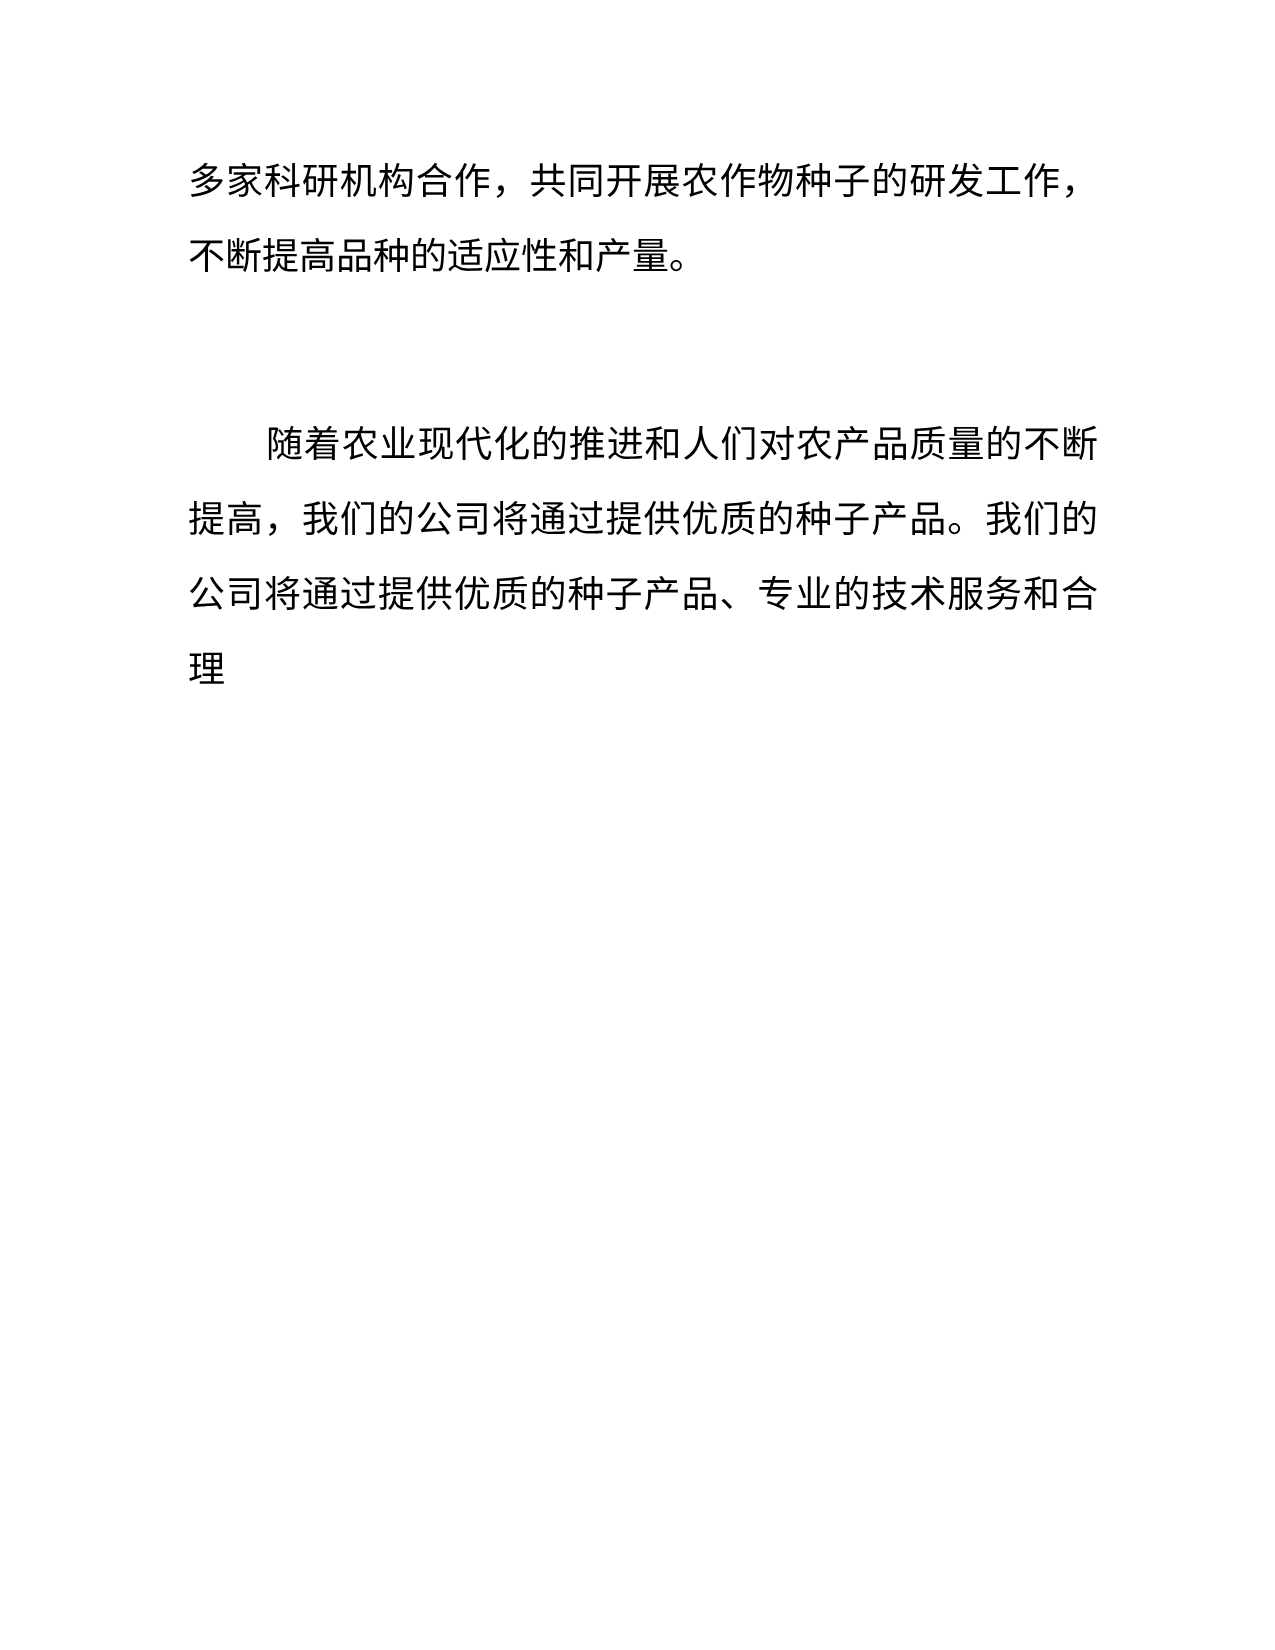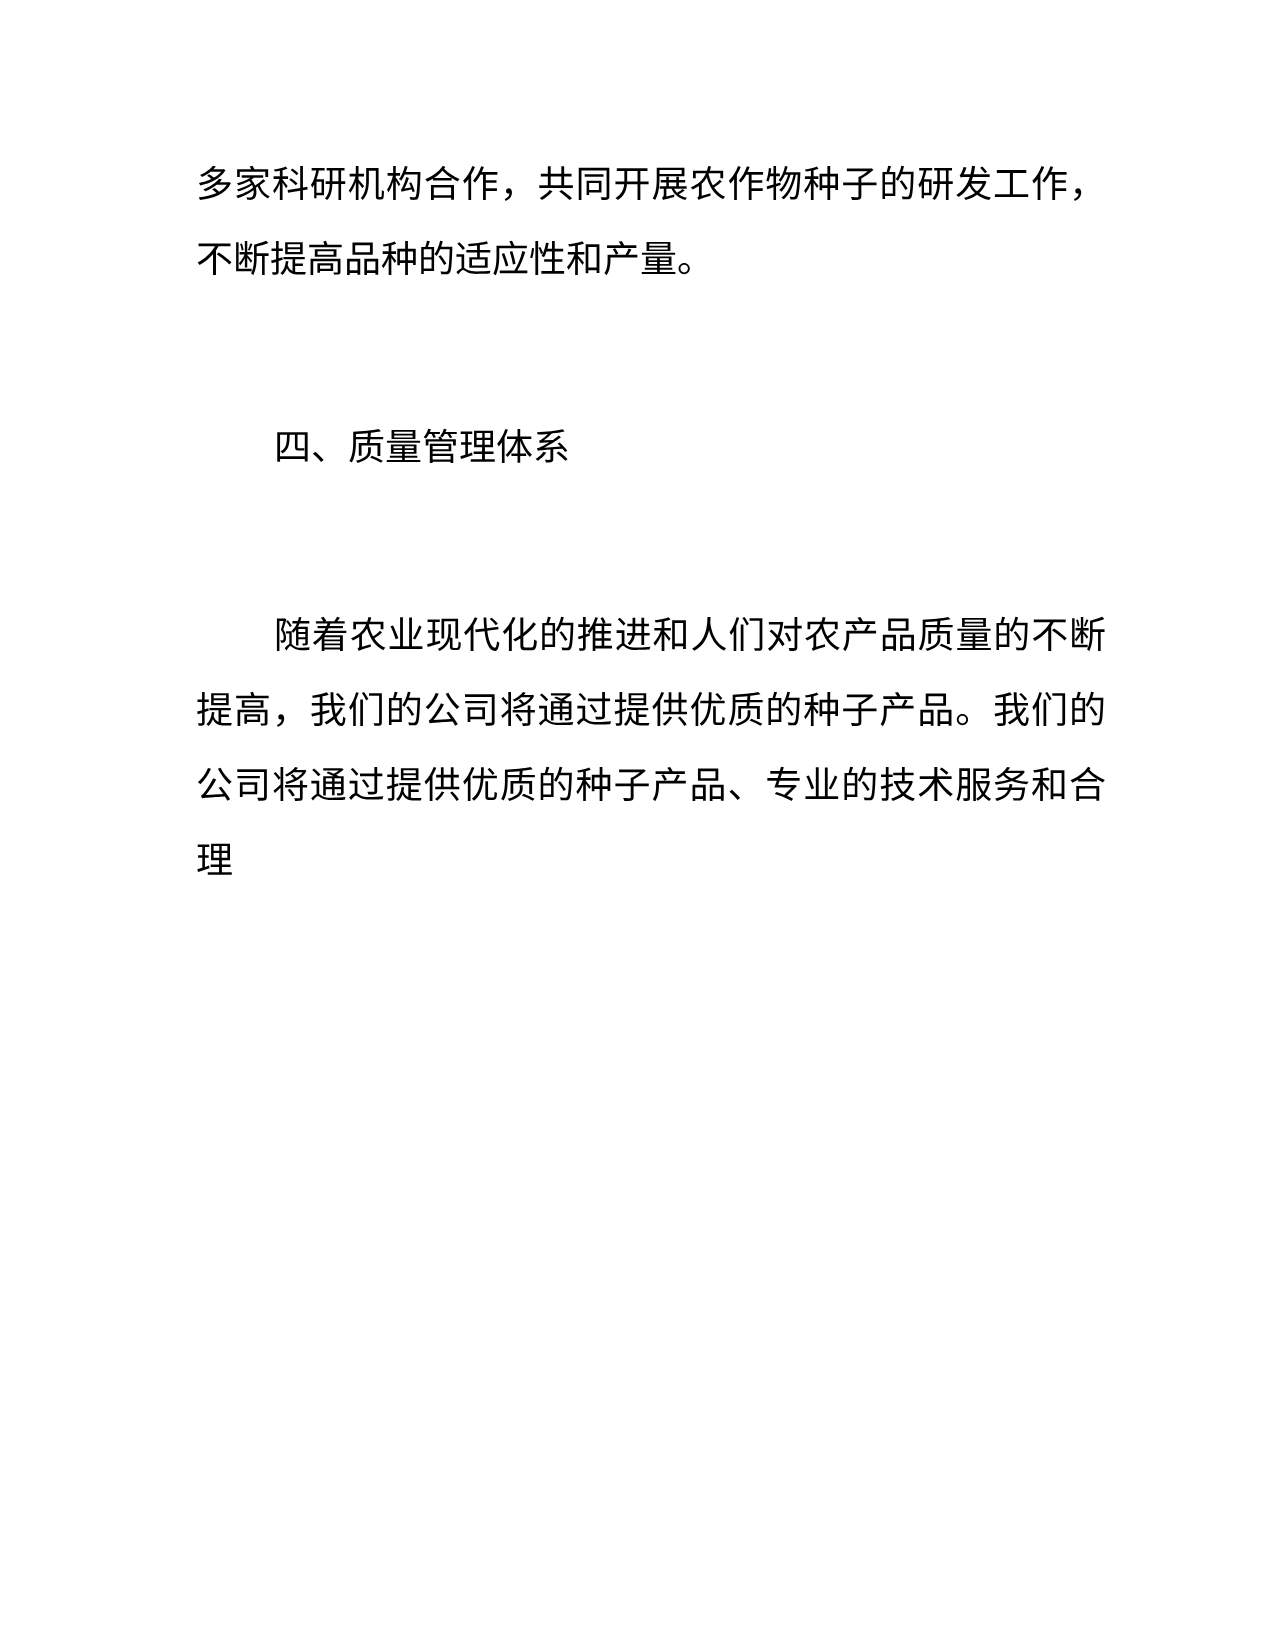--- a/index.html
+++ b/index.html
@@ -11,23 +11,24 @@
     position: relative;
     width: 1275px;
     height: 1650px;
     background: #ffffff;
     overflow: hidden;
     font-family: "Liberation Sans", sans-serif;
     color: #000000;
   }
   .content {
     position: absolute;
-    left: 196px;
+    left: 188px;
     top: 147px;
     width: 910px;
+    font-family: Liberation Mono, monospace;
   }
   .block {
     margin: 0;
     padding: 0;
     font-size: 37px;
     font-weight: 400;
     line-height: 75px;
     letter-spacing: 0;
     text-align: justify;
     word-break: break-all;
@@ -43,16 +44,15 @@
   .justify-last {
     text-align-last: justify;
   }
 </style>
 </head>
 <body>
 
 <div class="page">
   <main class="content" id="doc-content">
       <p class="block">多家科研机构合作，共同开展农作物种子的研发工作，不断提高品种的适应性和产量。</p>
-      <h2 class="block indent-first">四、质量管理体系</h2>
       <p class="block indent-first justify-last">随着农业现代化的推进和人们对农产品质量的不断提高，我们的公司将通过提供优质的种子产品。我们的公司将通过提供优质的种子产品、专业的技术服务和合理</p>
     </main>
 </div>
 
 </body></html>

